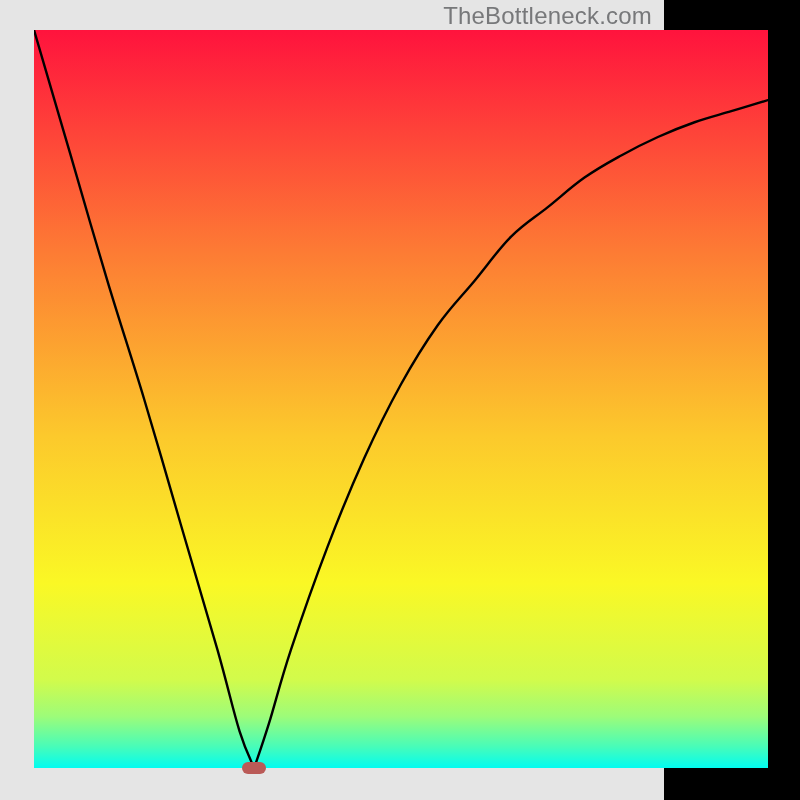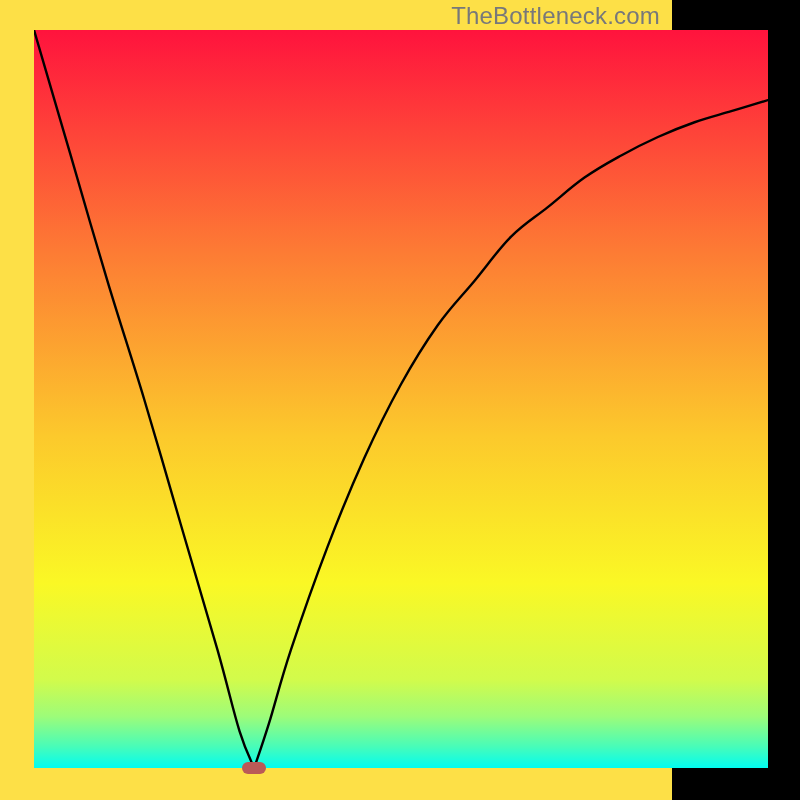--- a/index.html
+++ b/index.html
@@ -7,22 +7,21 @@
     padding: 0;
     width: 800px;
     height: 800px;
     background: #000;
     overflow: hidden;
   }
   .container {
     position: relative;
     width: 664px;
     height: 800px;
-    background: #fde047;
-    padding-left: 8px;
+    background: #e5e5e5;
   }
   .watermark {
     position: absolute;
     top: 2px;
     right: 12px;
     font-family: Arial, Helvetica, sans-serif;
     font-size: 24px;
     font-weight: 500;
     color: #77787a;
     letter-spacing: 0.2px;

